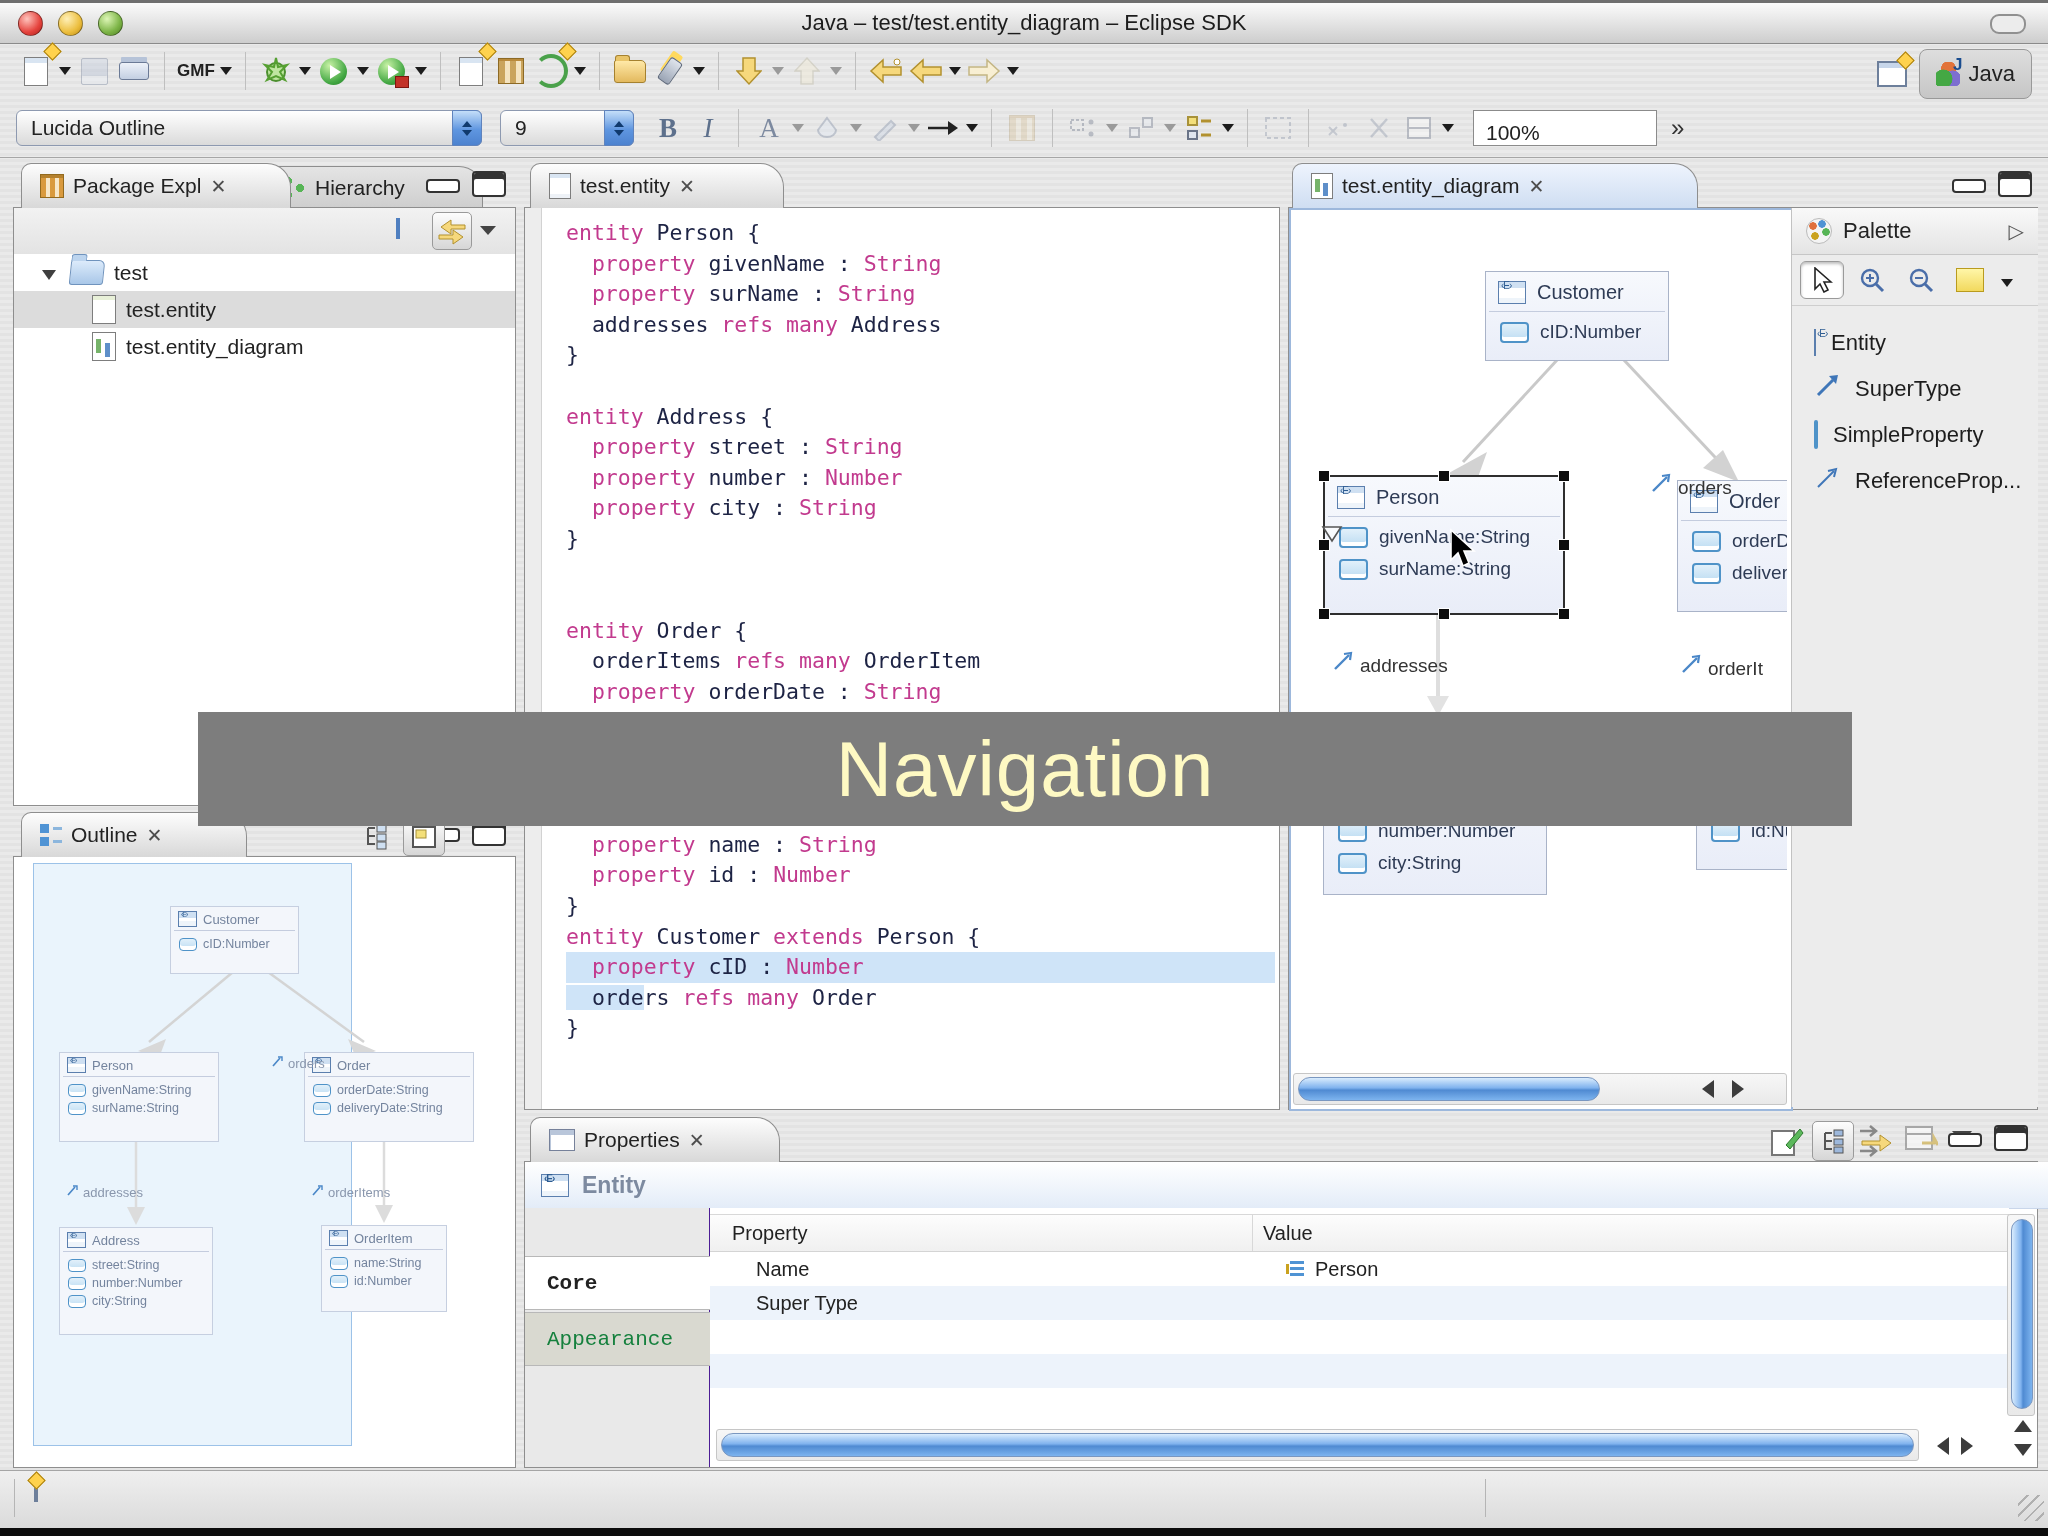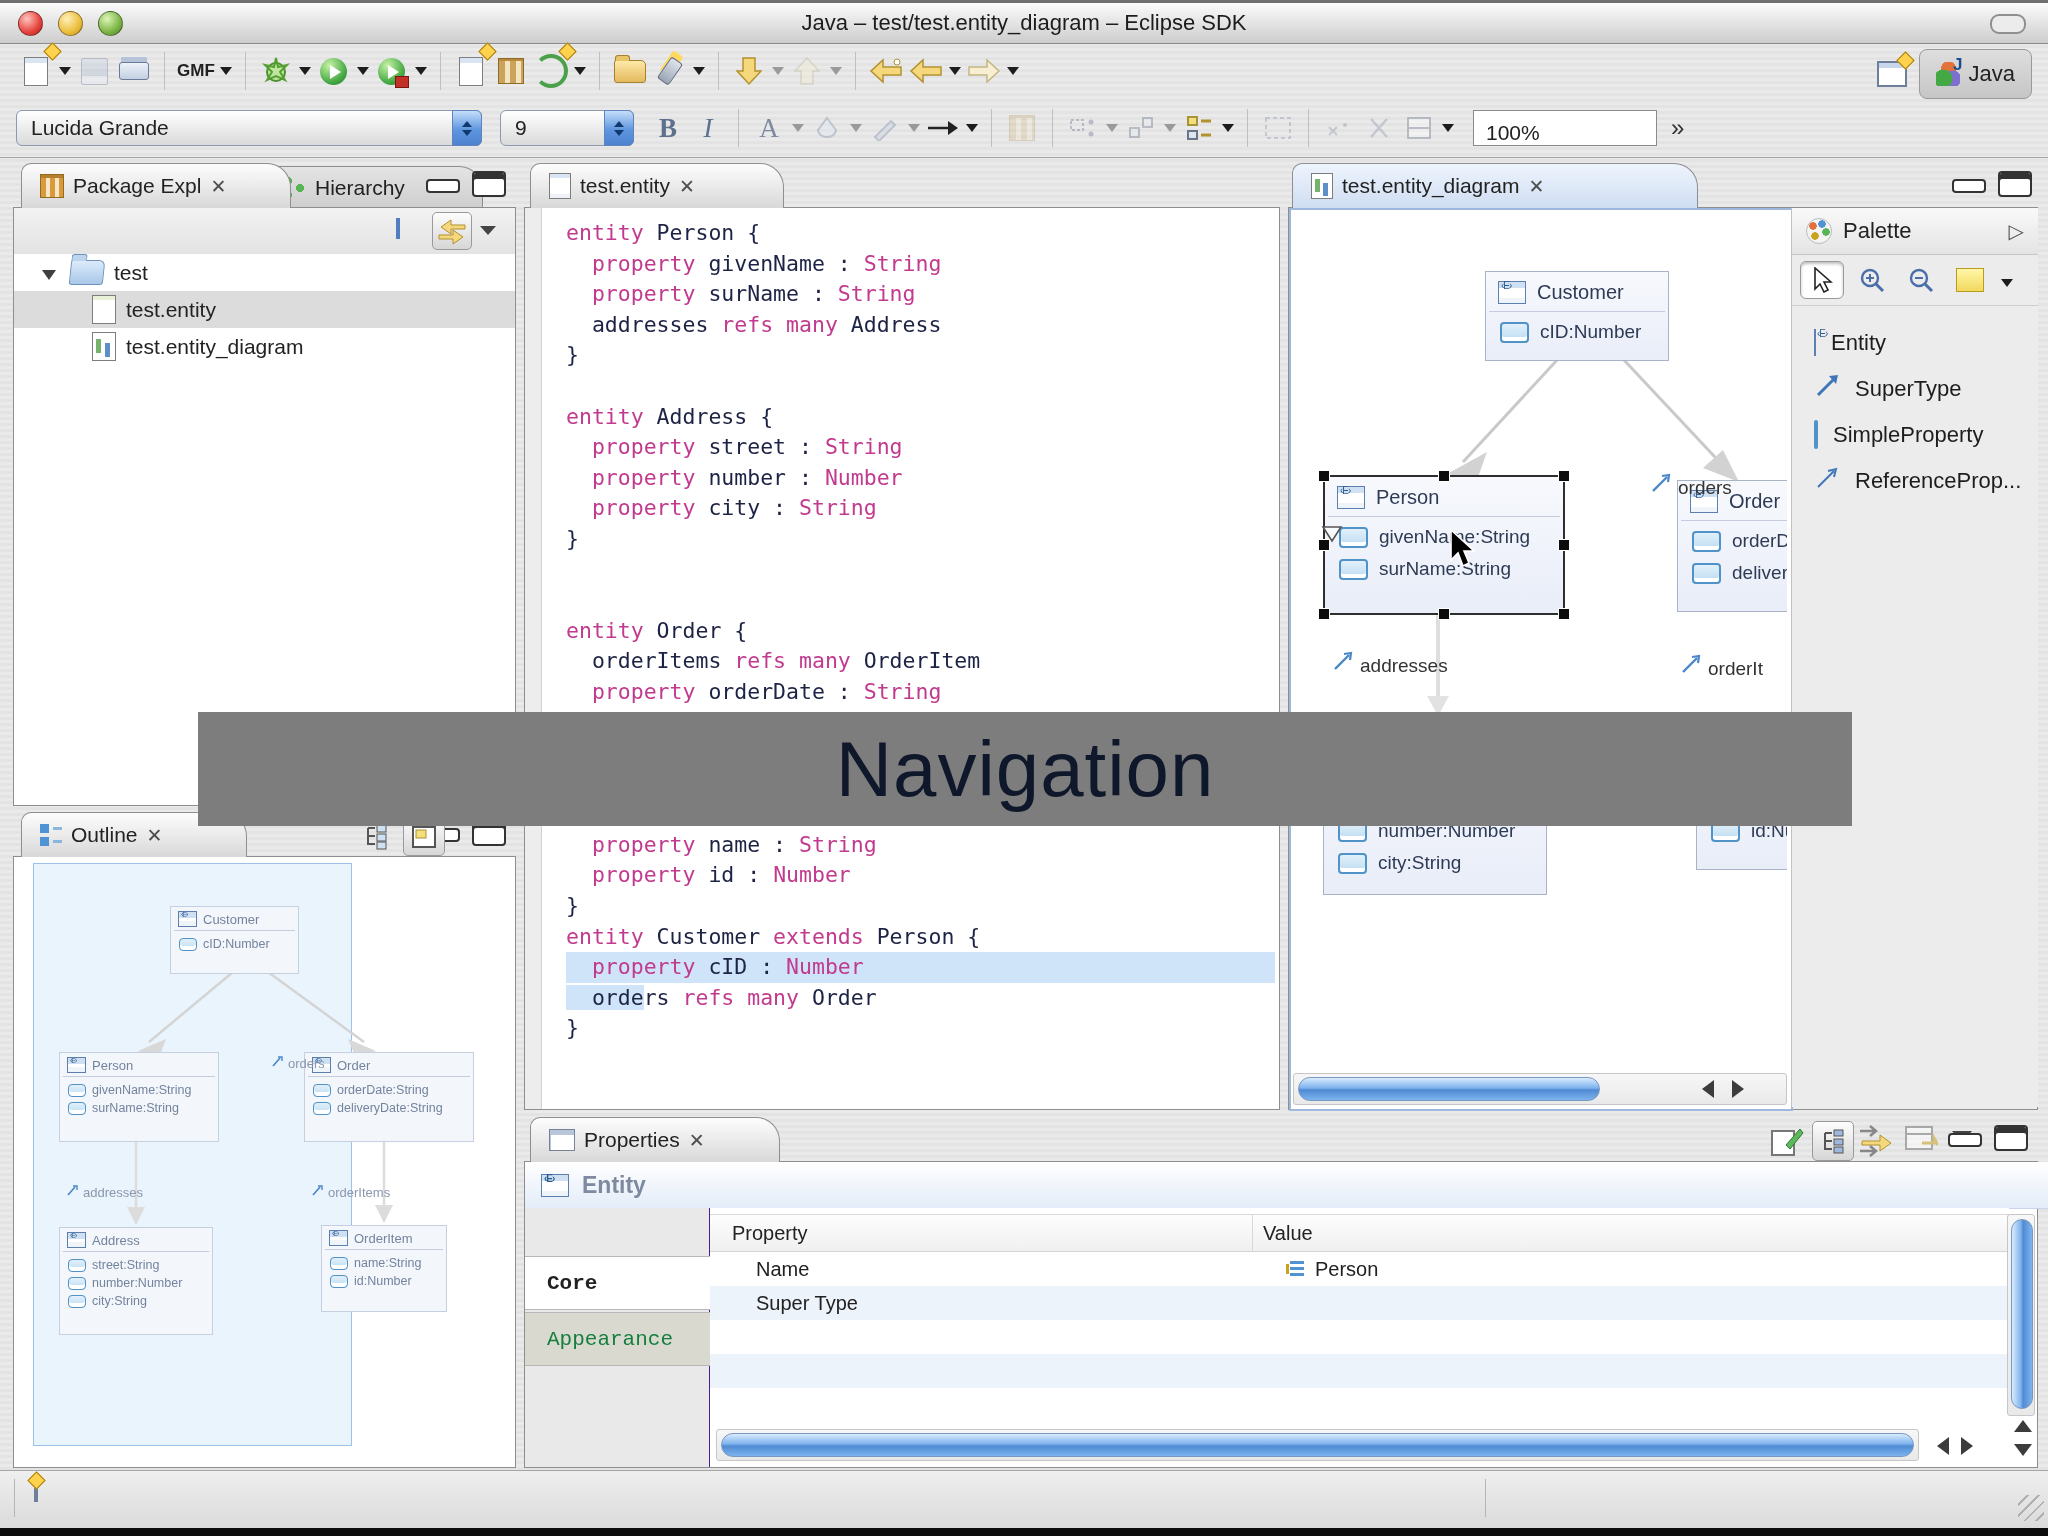--- a/index.html
+++ b/index.html
@@ -166,21 +166,21 @@
     linear-gradient(#4f93d4,#4f93d4) 4px 7px/14px 3px no-repeat,
     linear-gradient(#4f93d4,#4f93d4) 4px 13px/14px 3px no-repeat,
     linear-gradient(#caa21f,#caa21f) 0 4px/3px 10px no-repeat;}
   
   .statusbar{position:absolute;left:0;top:1470px;width:100%;height:58px;border-top:1px solid #a5a5a5;background:linear-gradient(#efefef,#dadada);}
   .grip{position:absolute;right:4px;bottom:8px;width:26px;height:26px;
     background:repeating-linear-gradient(135deg,transparent 0 6px,#b0b0b0 6px 8px);}
   
   .overlay{position:absolute;left:198px;top:712px;width:1654px;height:114px;background:#7d7d7d;z-index:90;
     display:flex;align-items:center;justify-content:center;}
-  .overlay span{font-size:78px;color:#0f172a;letter-spacing:1px;}
+  .overlay span{font-size:78px;color:#fef9c3;letter-spacing:1px;}
   .refarrow{flex:none;}
 </style>
 </head>
 <body>
 
 <div id="screen">
 
   <div class="titlebar">
     <div class="tl red"></div>
     <div class="tl yellow"></div>
@@ -280,21 +280,21 @@
   <div class="persp">
     <span class="winstar"></span>
     <span class="persp-btn">
       <span class="jico"></span>
       <span>Java</span>
     </span>
   </div>
 
   <div class="toolrow toolrow2">
     <span class="acombo" style="width:450px;">
-        <span>Lucida Grande</span>
+        <span>Lucida Outline</span>
         <span class="stepper">
           <span class="stp up"></span>
           <span class="stp dn"></span>
         </span>
       </span>
     <span style="width:18px;"></span>
     <span class="acombo" style="width:118px;">
         <span>9</span>
         <span class="stepper">
           <span class="stp up"></span>

